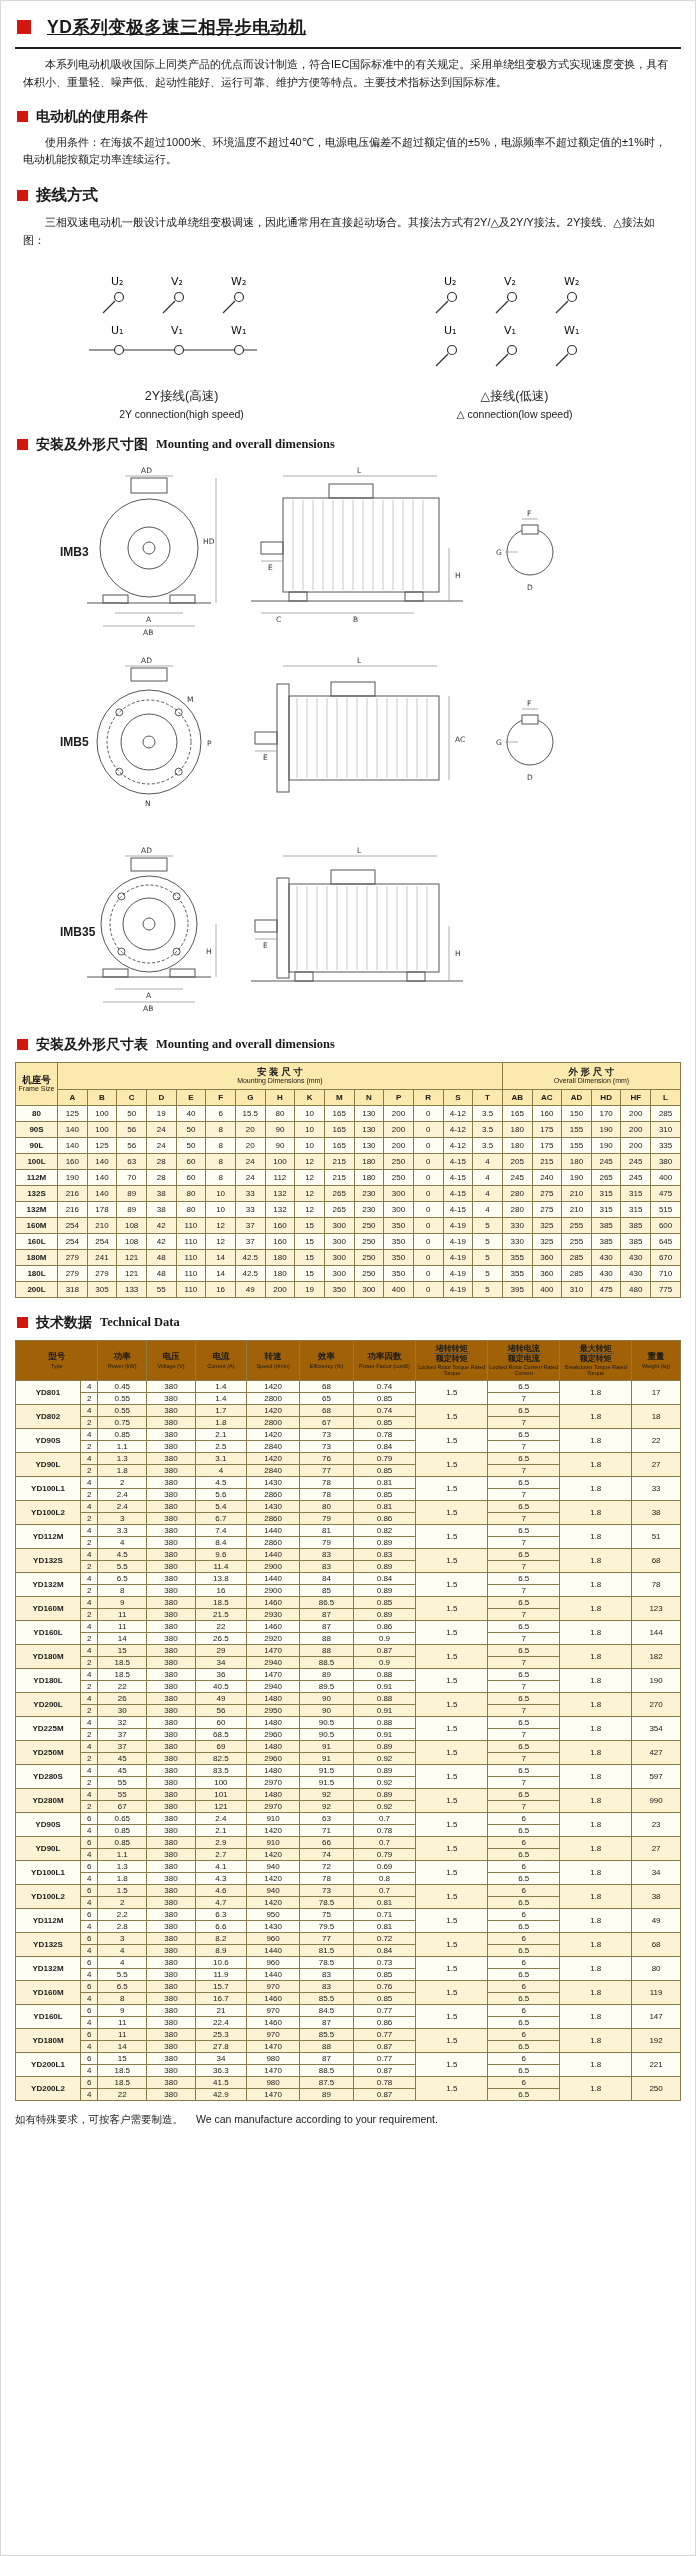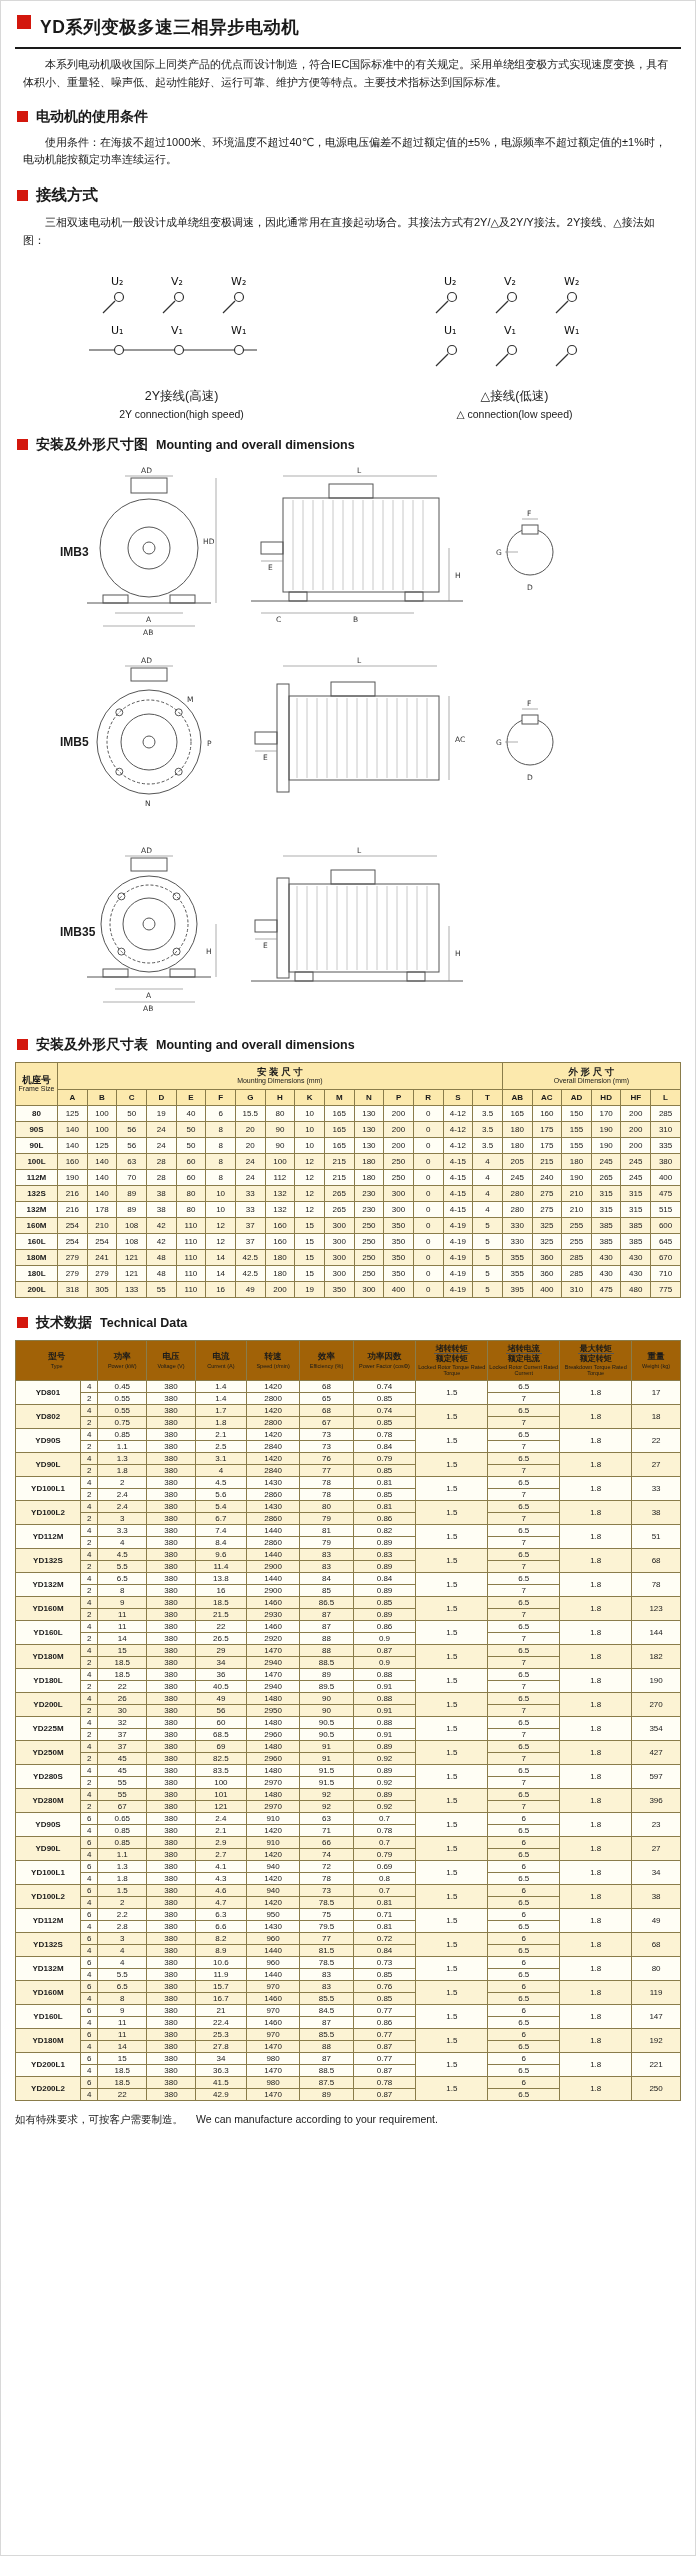--- a/index.html
+++ b/index.html
@@ -1,27 +1,27 @@
 <!DOCTYPE html>
 <html><head>
 <meta charset="utf-8">
 <style>
   *{box-sizing:border-box;}
   html,body{margin:0;padding:0;background:#ffffff;}
   .page{width:696px;min-height:2556px;margin:0 auto;background:#fff;padding:12px 14px 12px;
         font-family:"Liberation Sans","DejaVu Sans",sans-serif;color:#1a1a1a;border:1px solid #d8d8d8;}
 
   
-  .title-bar{display:flex;gap:9px;border-bottom:2.5px solid #1a1a1a;padding:2px 2px 8px;}
+  .title-bar{display:flex;align-items:center;gap:16px;border-bottom:2.5px solid #1a1a1a;padding:2px 2px 8px;text-decoration:underline;}
   .title-sq{width:14px;height:14px;background:#d3170d;flex:0 0 auto;}
   .title-text{font-size:17.5px;font-weight:bold;letter-spacing:0.5px;margin:0;}
 
   .para{font-size:11px;line-height:1.62;text-indent:2em;margin:7px 8px;}
 
-  .sec{display:flex;align-items:center;gap:8px;margin:16px 2px 8px;}
+  .sec{display:flex;align-items:center;gap:8px;margin:16px 2px 8px;font-family:Liberation Serif, serif;}
   .sec-sq{width:11px;height:11px;background:#d3170d;flex:0 0 auto;}
   .sec-cn{font-size:14px;font-weight:bold;}
   .sec-en{font-size:12.5px;font-weight:bold;}
   .sec.big .sec-cn{font-size:15.5px;}
 
   
   .wiring-diagrams{display:flex;justify-content:space-around;margin:22px 0 6px;}
   .wiring-col{text-align:center;}
   .wiring-svg circle{fill:#fff;stroke:#333;stroke-width:1.2;}
   .wiring-svg line{stroke:#333;stroke-width:1.2;}
@@ -1107,21 +1107,21 @@
           <td class="tpole">4</td>
           <td>55</td>
           <td>380</td>
           <td>101</td>
           <td>1480</td>
           <td>92</td>
           <td>0.89</td>
           <td rowspan="2">1.5</td>
           <td>6.5</td>
           <td rowspan="2">1.8</td>
-          <td class="tweight" rowspan="2">396</td>
+          <td class="tweight" rowspan="2">990</td>
         </tr>
         <tr class="band">
           <td class="tpole">2</td>
           <td>67</td>
           <td>380</td>
           <td>121</td>
           <td>2970</td>
           <td>92</td>
           <td>0.92</td>
           <td>7</td>

